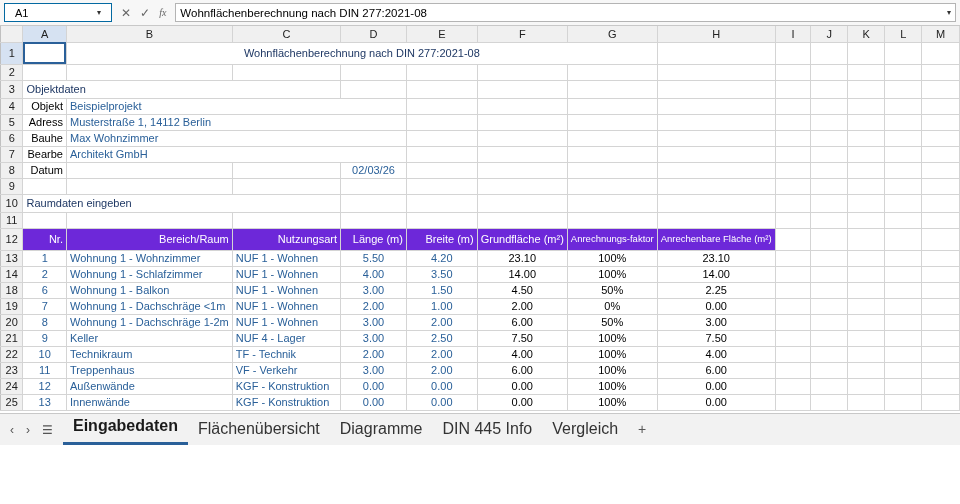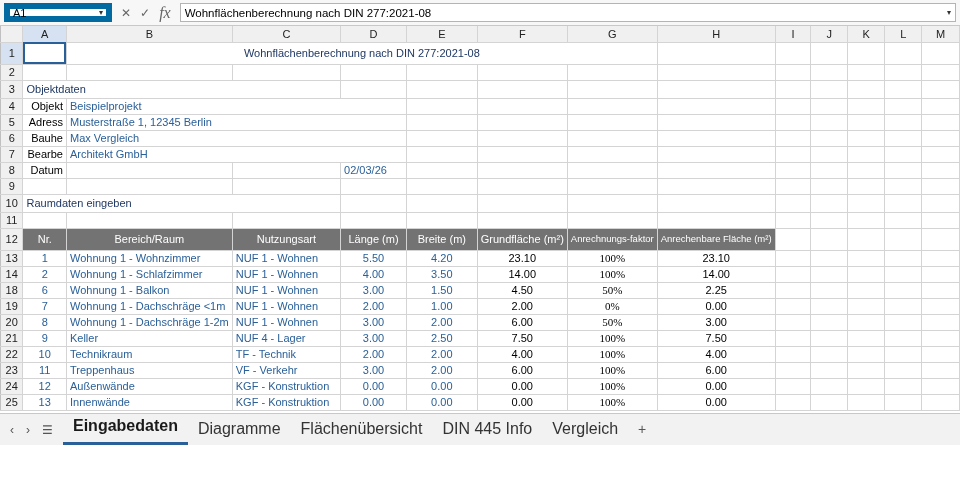--- a/index.html
+++ b/index.html
@@ -8,28 +8,28 @@
     font-family:"Liberation Sans", sans-serif;
     font-size:12px;color:#000;background:#ffffff;
   }
   
   .formula-bar{
     height:26px;display:flex;align-items:center;
     background:#f7f7f7;border-bottom:1px solid #c8c8c8;
     padding:0 4px;box-sizing:border-box;
   }
   .namebox{
-    width:108px;height:19px;background:#fff;border:6px solid #0369a1;
+    width:108px;height:19px;background:#fff;border:1px solid #0369a1;
     display:flex;align-items:center;justify-content:space-between;
-    padding:0 3px;box-sizing:border-box;font-size:11px;
+    padding:0 10px;box-sizing:border-box;font-size:11px;
   }
   .namebox .caret{font-size:8px;color:#333;}
   .fb-btns{display:flex;align-items:center;gap:9px;margin:0 9px;color:#666;font-size:12px;}
   .fb-btns span{cursor:default;}
-  .fx{font-style:italic;font-family:"Liberation Serif",serif;font-size:16px;}
+  .fx{font-style:italic;font-family:"Liberation Serif",serif;font-size:10px;}
   .input-line{
     flex:1;height:19px;background:#fff;border:1px solid #b4b4b4;
     display:flex;align-items:center;justify-content:space-between;
     padding:0 4px;box-sizing:border-box;font-size:11.5px;
   }
   .input-line .caret{font-size:8px;color:#333;}
 
   
   .grid-wrap{position:relative;height:419px;overflow:hidden;background:#fff;}
   table.grid{border-collapse:collapse;table-layout:fixed;}
@@ -53,30 +53,30 @@
 
   td.cell{background:#fff;}
   .sel-cell{outline:2px solid #2a6099;outline-offset:-2px;}
 
   .title-cell{font-size:15px;font-weight:bold;color:#1f3864;text-align:center;}
   .section{font-size:13px;font-weight:bold;color:#1f3864;}
   .lbl{color:#000;text-align:right;}
   .blue{color:#2a6099;}
   .lightfill{background:#eaf0f9;}
   .cen{text-align:center;}
-  .rgt{text-align:left;}
+  .rgt{text-align:center;}
 
   .th{
-    background:#737373;color:#fff;font-weight:bold;text-align:center;
+    background:#6d28d9;color:#fff;font-weight:bold;text-align:right;
     font-size:11px;line-height:12px;
   }
   .th.two{font-size:9.5px;}
   .datarow td{height:16px;}
   .bordered{border:1px solid #9aa7bd;}
-  .cyan{background:#ccf2f2;font-family:Liberation Serif, serif;}
+  .cyan{background:#ccf2f2;}
   .wrapsmall{font-size:9px;line-height:10px;white-space:normal;margin-top:8px;}
 
   
   .tabbar{
     position:absolute;left:0;bottom:0;width:960px;height:32px;
     background:#f2f2f2;border-top:1px solid #c8c8c8;
     display:flex;align-items:flex-end;box-sizing:border-box;
     padding-left:6px;
   }
   .navbtns{display:flex;align-items:center;gap:12px;color:#555;font-size:12px;padding:0 8px 8px 4px;}
@@ -197,35 +197,35 @@
           <td class="cell"></td>
     <td class="cell"></td>
           <td class="cell"></td>
     <td class="cell"></td>
           <td class="cell"></td>
     <td class="cell"></td>
   </tr>
   <tr>
     <td class="rowhead">5</td>
     <td class="cell lbl">Adress</td>
-    <td class="cell blue lightfill" colspan="3">Musterstraße 1, 12345 Berlin</td>
+    <td class="cell blue lightfill" colspan="3">Musterstraße 1, 14112 Berlin</td>
     <td class="cell"></td>
           <td class="cell"></td>
     <td class="cell"></td>
           <td class="cell"></td>
     <td class="cell"></td>
           <td class="cell"></td>
     <td class="cell"></td>
           <td class="cell"></td>
     <td class="cell"></td>
   </tr>
   <tr>
     <td class="rowhead">6</td>
     <td class="cell lbl">Bauhe</td>
-    <td class="cell blue lightfill" colspan="3">Max Vergleich</td>
+    <td class="cell blue lightfill" colspan="3">Max Wohnzimmer</td>
     <td class="cell"></td>
           <td class="cell"></td>
     <td class="cell"></td>
           <td class="cell"></td>
     <td class="cell"></td>
           <td class="cell"></td>
     <td class="cell"></td>
           <td class="cell"></td>
     <td class="cell"></td>
   </tr>
@@ -491,19 +491,19 @@
 </tbody>
     </table>
 
 <div class="tabbar">
   <div class="navbtns">
     <span>‹</span>
     <span>›</span>
     <span class="hamb">☰</span>
   </div>
   <div class="tab active">Eingabedaten</div>
+  <div class="tab">Flächenübersicht</div>
   <div class="tab">Diagramme</div>
-  <div class="tab">Flächenübersicht</div>
   <div class="tab">DIN 445 Info</div>
   <div class="tab">Vergleich</div>
   <div class="addtab">+</div>
 </div>
 </div>
 
 </body></html>

